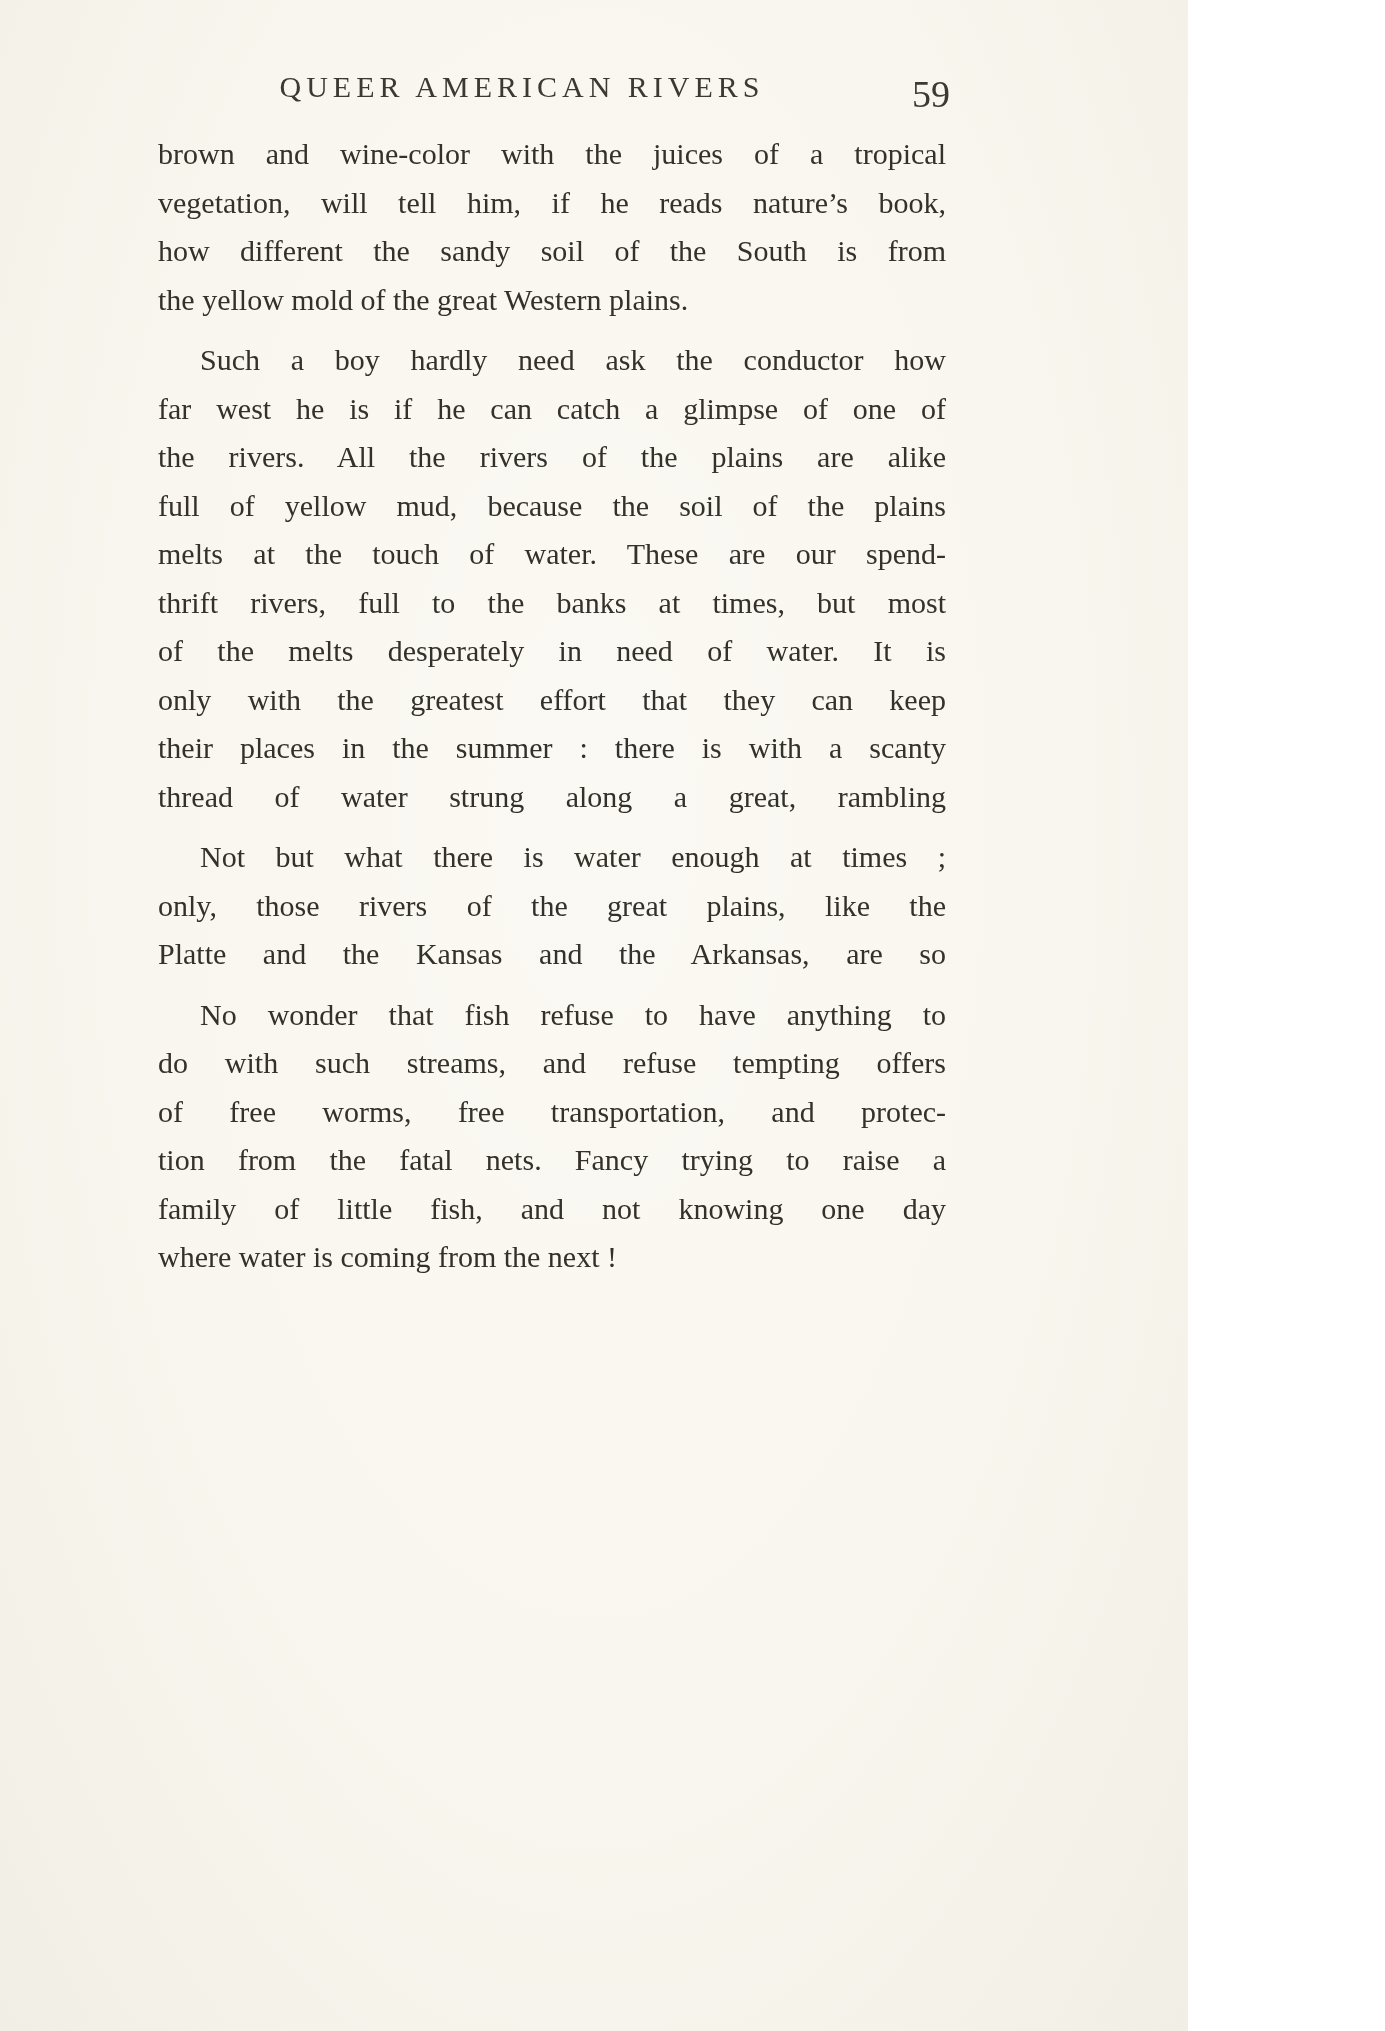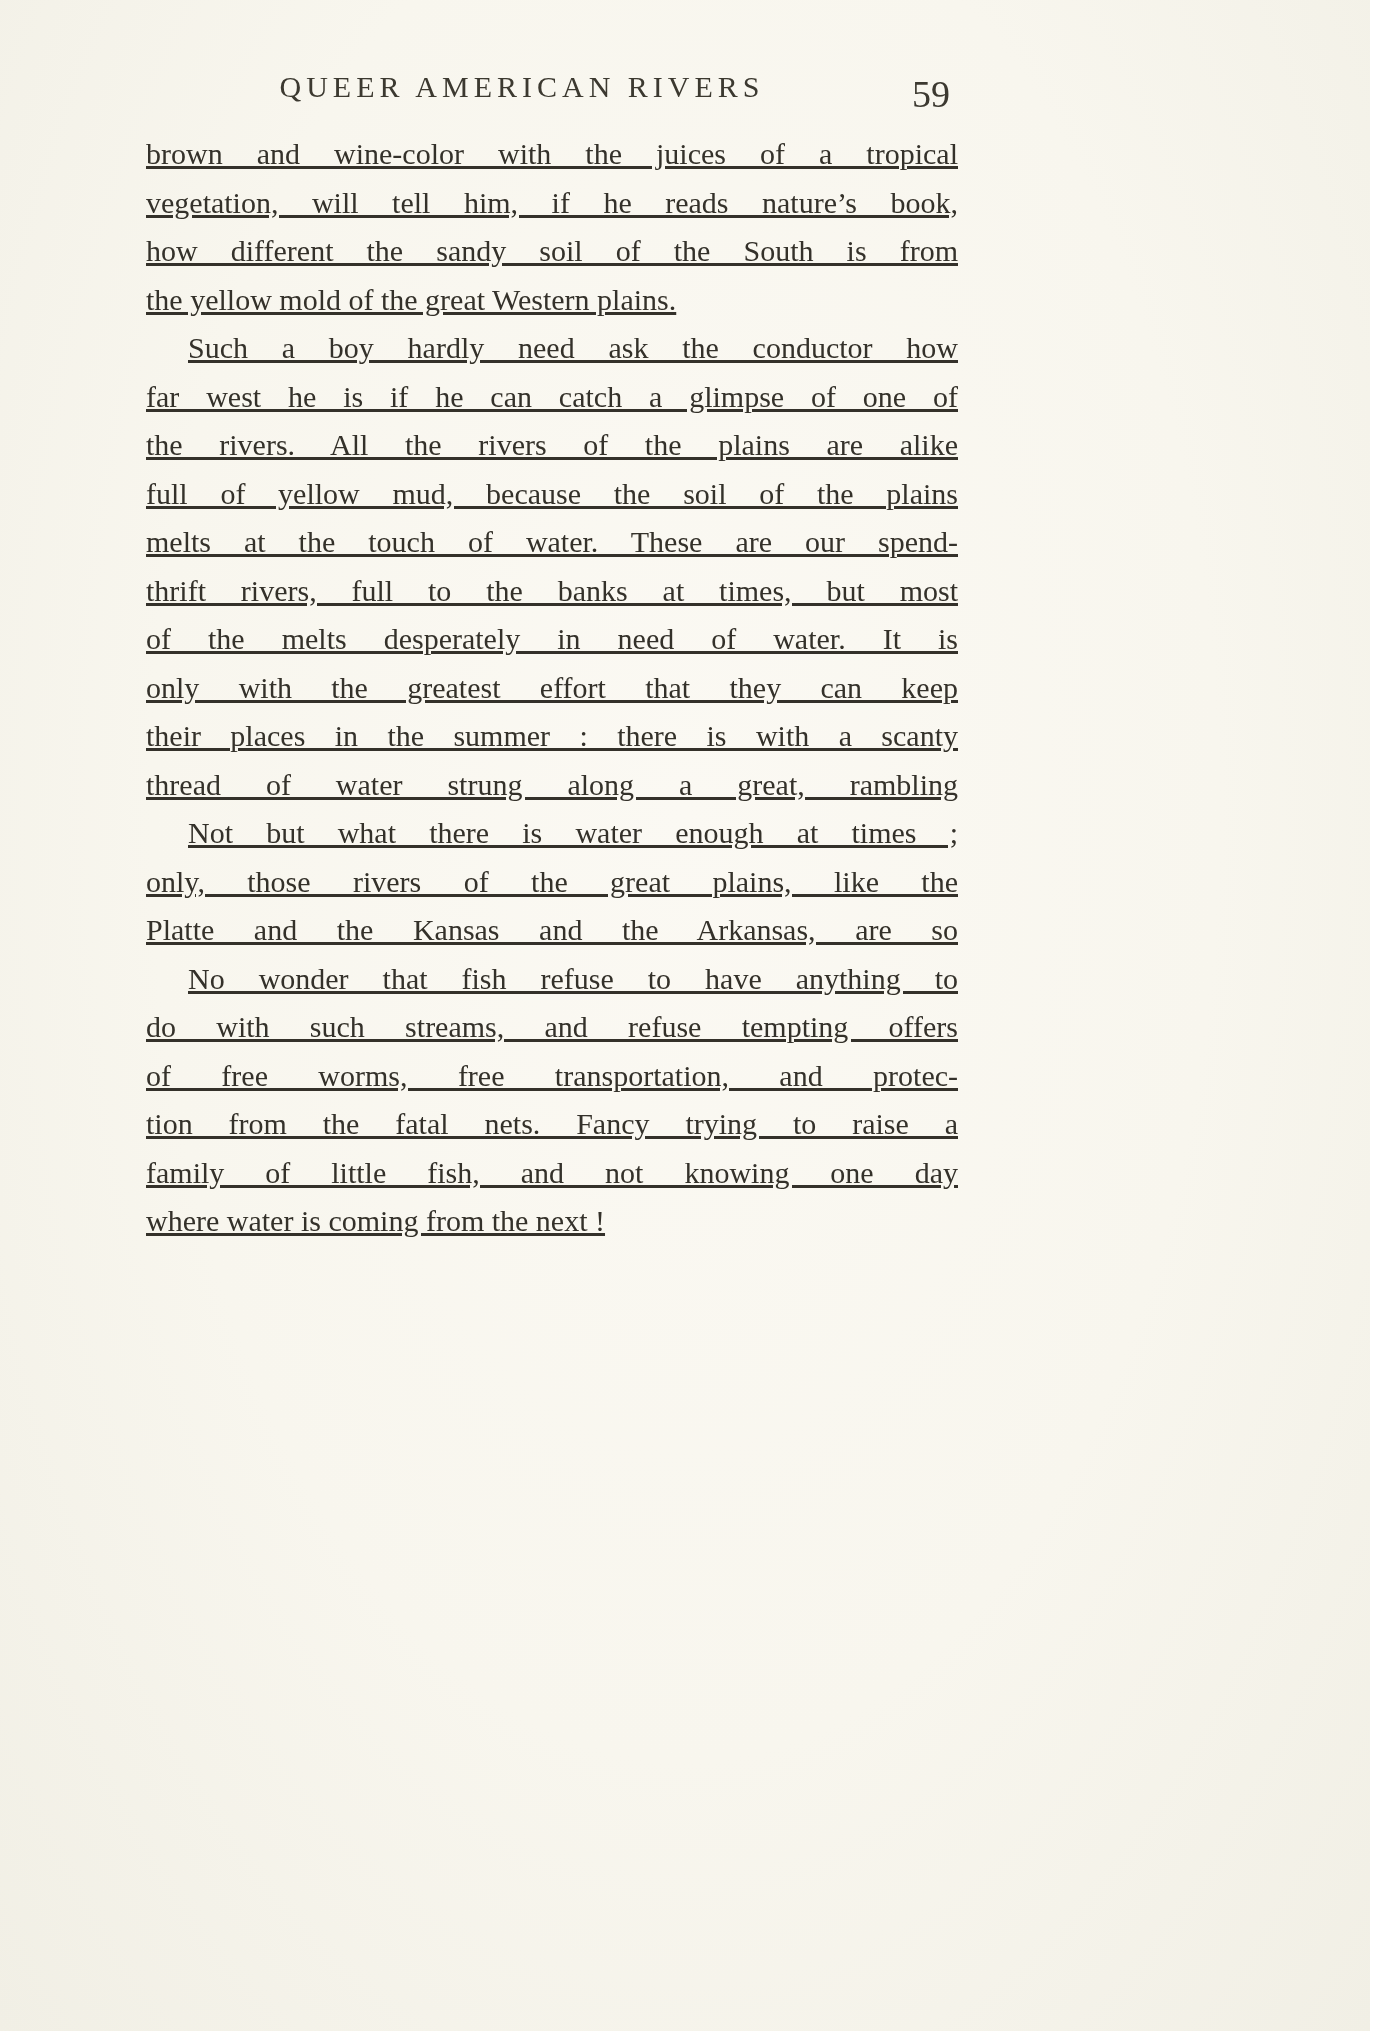--- a/index.html
+++ b/index.html
@@ -7,21 +7,21 @@
     padding: 0;
   }
   body {
     width: 1385px;
     height: 2031px;
     font-family: "Liberation Serif", "DejaVu Serif", serif;
     color: #35322b;
   }
   .page {
     position: relative;
-    width: 1370px;
+    width: 1188px;
     height: 2031px;
     overflow: hidden;
     background: radial-gradient(ellipse at 50% 40%, #fbf9f3 0%, #f8f6ee 55%, #f1efe5 100%);
   }
   .text-block {
     position: absolute;
     left: 146px;
     top: 64px;
     width: 812px;
   }
@@ -45,21 +45,21 @@
     right: 8px;
     top: 8px;
     font-size: 38px;
     color: #3c3930;
   }
   .body-text {
     font-size: 30px;
     line-height: 48.5px;
     color: #34312a;
   }
-  .paragraph { margin: 0; text-decoration: underline; }
+  .paragraph { margin: 12px; }
   .line {
     text-align: justify;
     text-align-last: justify;
   }
   .line.para-last {
     text-align-last: left;
   }
   .line.indent {
     text-indent: 42px;
   }

